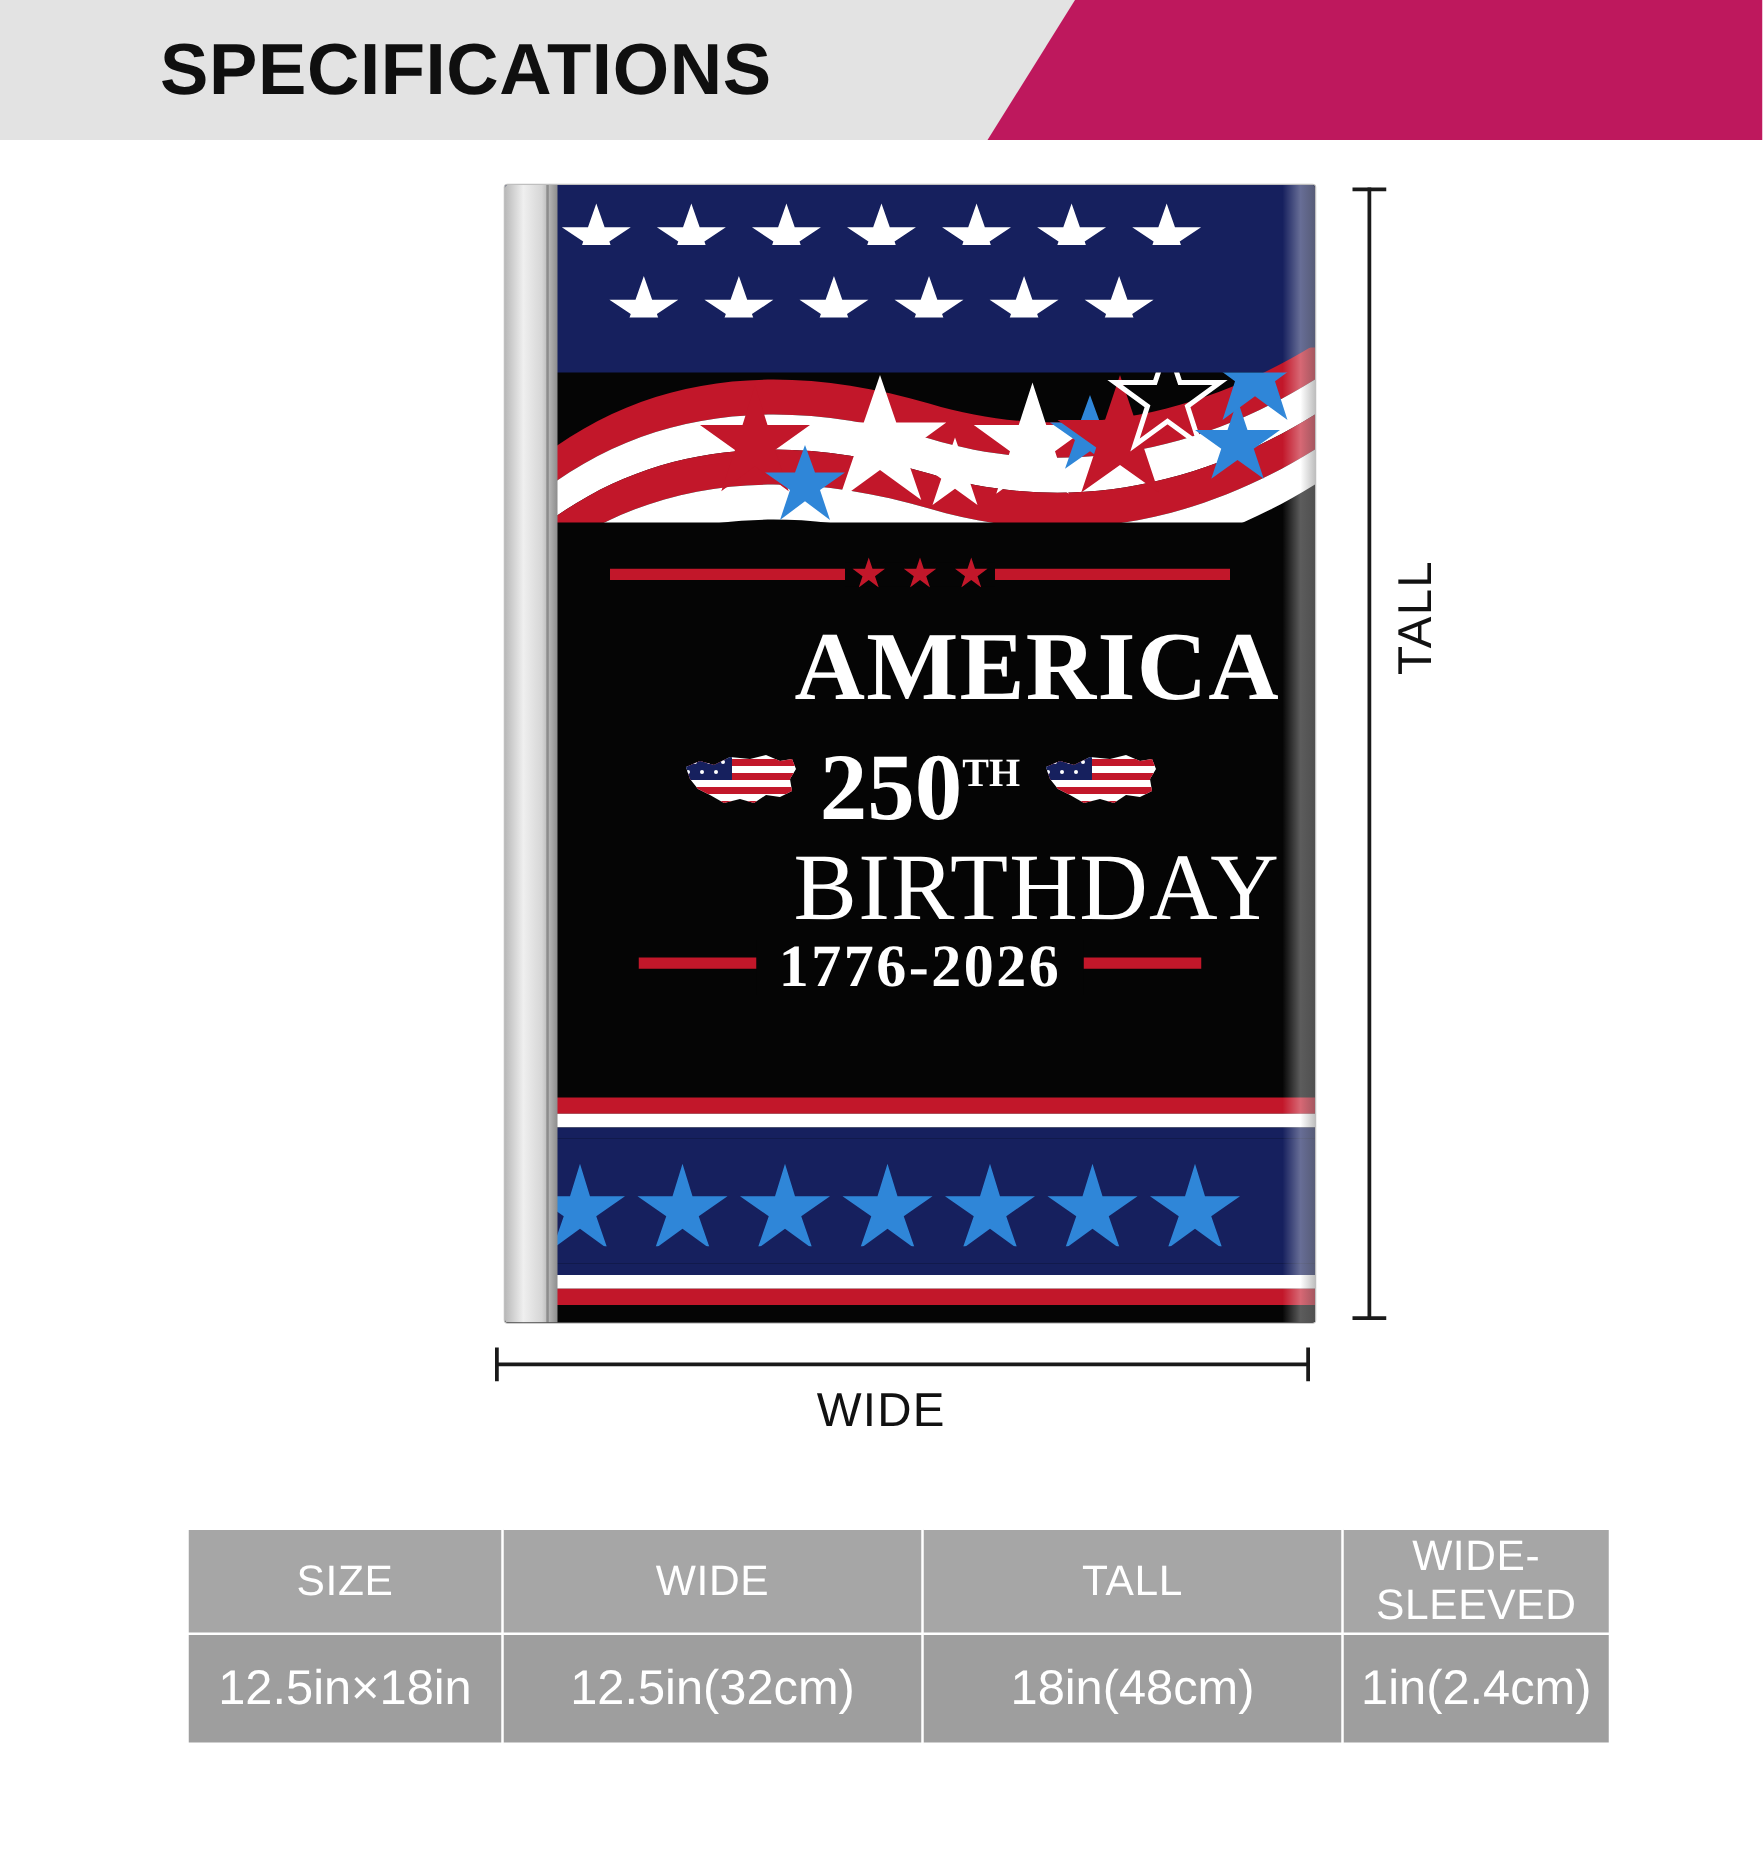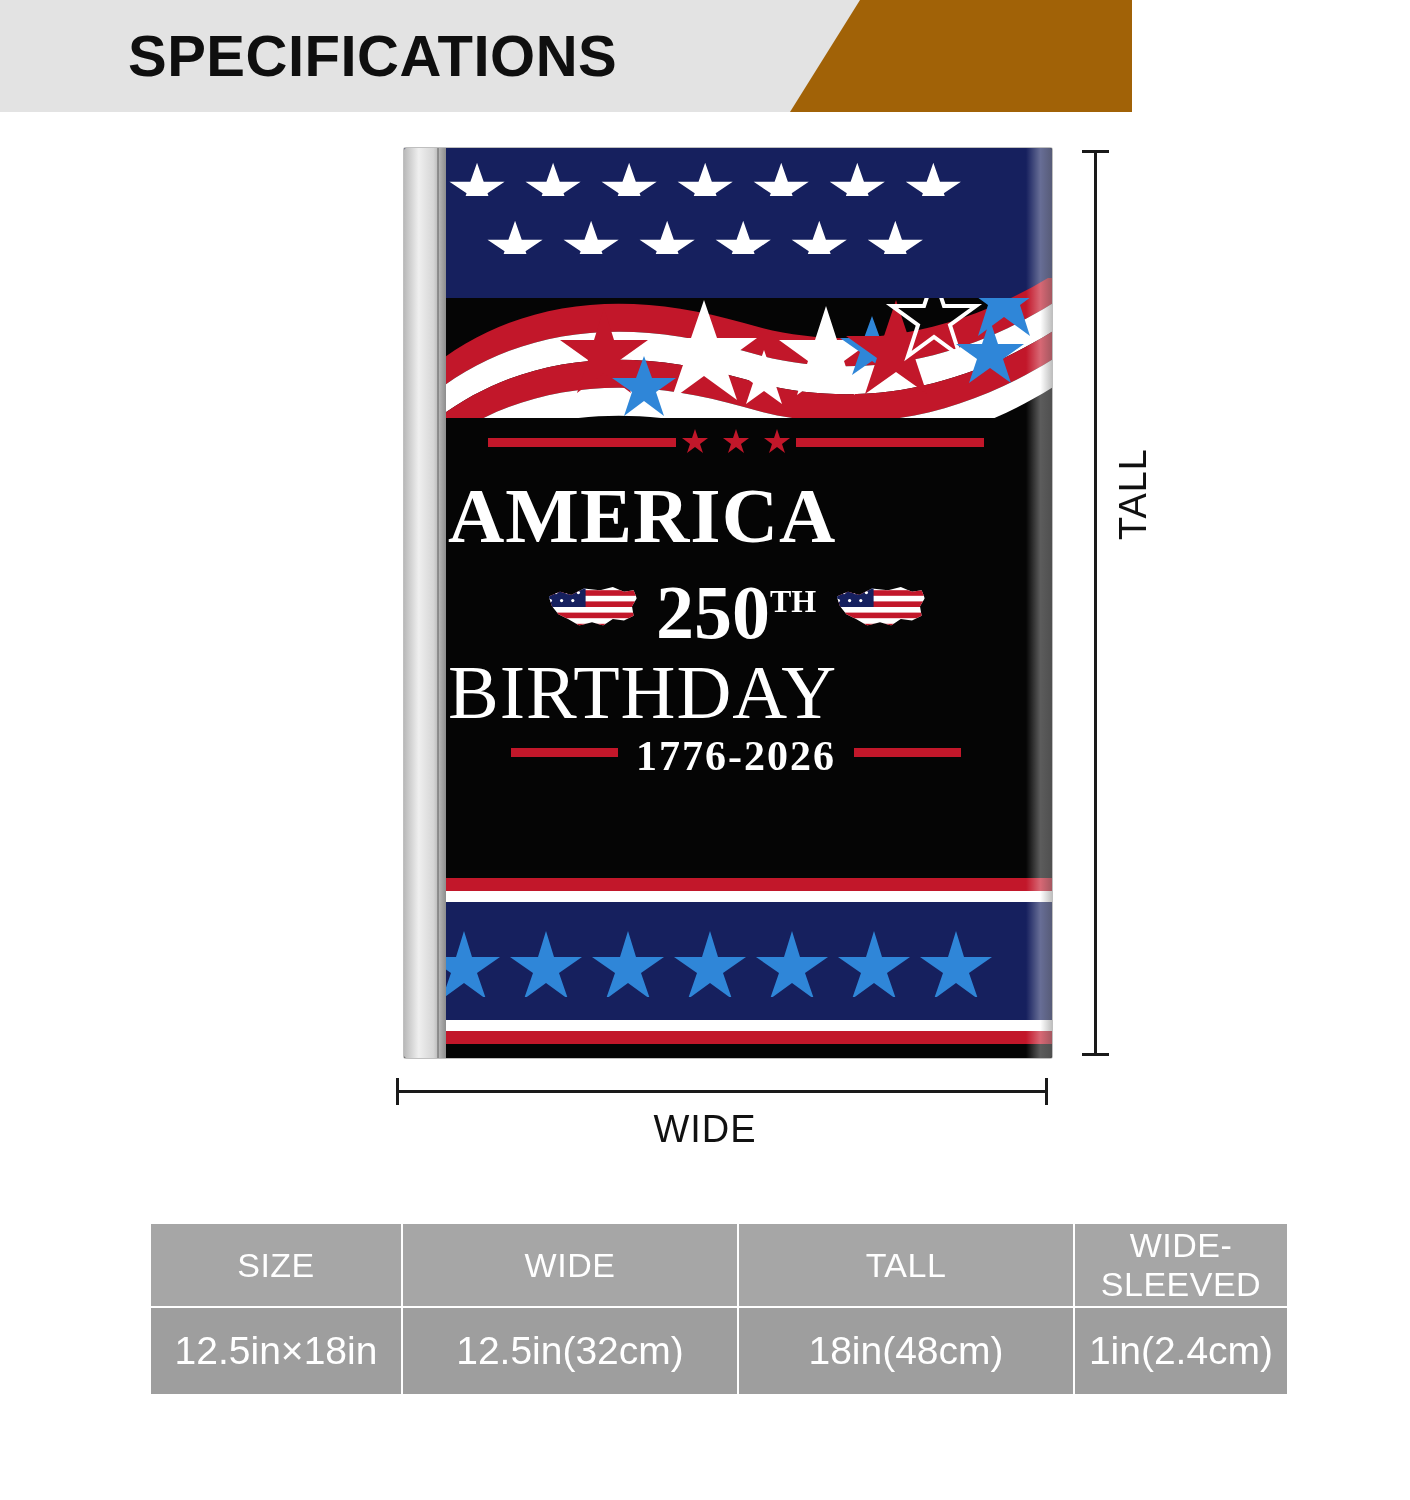--- a/index.html
+++ b/index.html
@@ -13,23 +13,23 @@
     position: relative;
     font-family: "Liberation Sans", sans-serif;
     overflow: hidden;
   }
 
   
   .header-band {
     position: absolute;
     top: 0;
     left: 0;
-    width: 1132px;
+    width: 1410px;
     height: 112px;
-    background: #a16207;
+    background: #be185d;
   }
   .header-grey {
     position: absolute;
     top: 0;
     left: 0;
     width: 860px;
     height: 112px;
     background: #e3e3e3;
     clip-path: polygon(0 0, 860px 0, 790px 112px, 0 112px);
   }
@@ -120,22 +120,22 @@
     width: 100%;
     height: 135px;
     z-index: 4;
   }
 
   
   .center-block {
     position: absolute;
     left: 44px;
     right: 28px;
-    top: 290px;
-    text-align: left;
+    top: 307px;
+    text-align: right;
     color: #ffffff;
     z-index: 5;
   }
   .rule {
     height: 9px;
     background: #c2172a;
     margin: 0 auto;
     width: 86%;
     position: relative;
   }
@@ -209,21 +209,21 @@
     position: absolute;
     left: 50%;
     top: -14px;
     transform: translateX(-50%);
     background: #050505;
     padding: 0 18px;
   }
   .years-text {
     font-family: "Liberation Serif", serif;
     font-weight: 700;
-    font-size: 42px;
+    font-size: 48px;
     line-height: 44px;
     letter-spacing: 2px;
     color: #ffffff;
     white-space: nowrap;
   }
 
   
   .bottom-stack {
     position: absolute;
     left: 0; right: 0;

